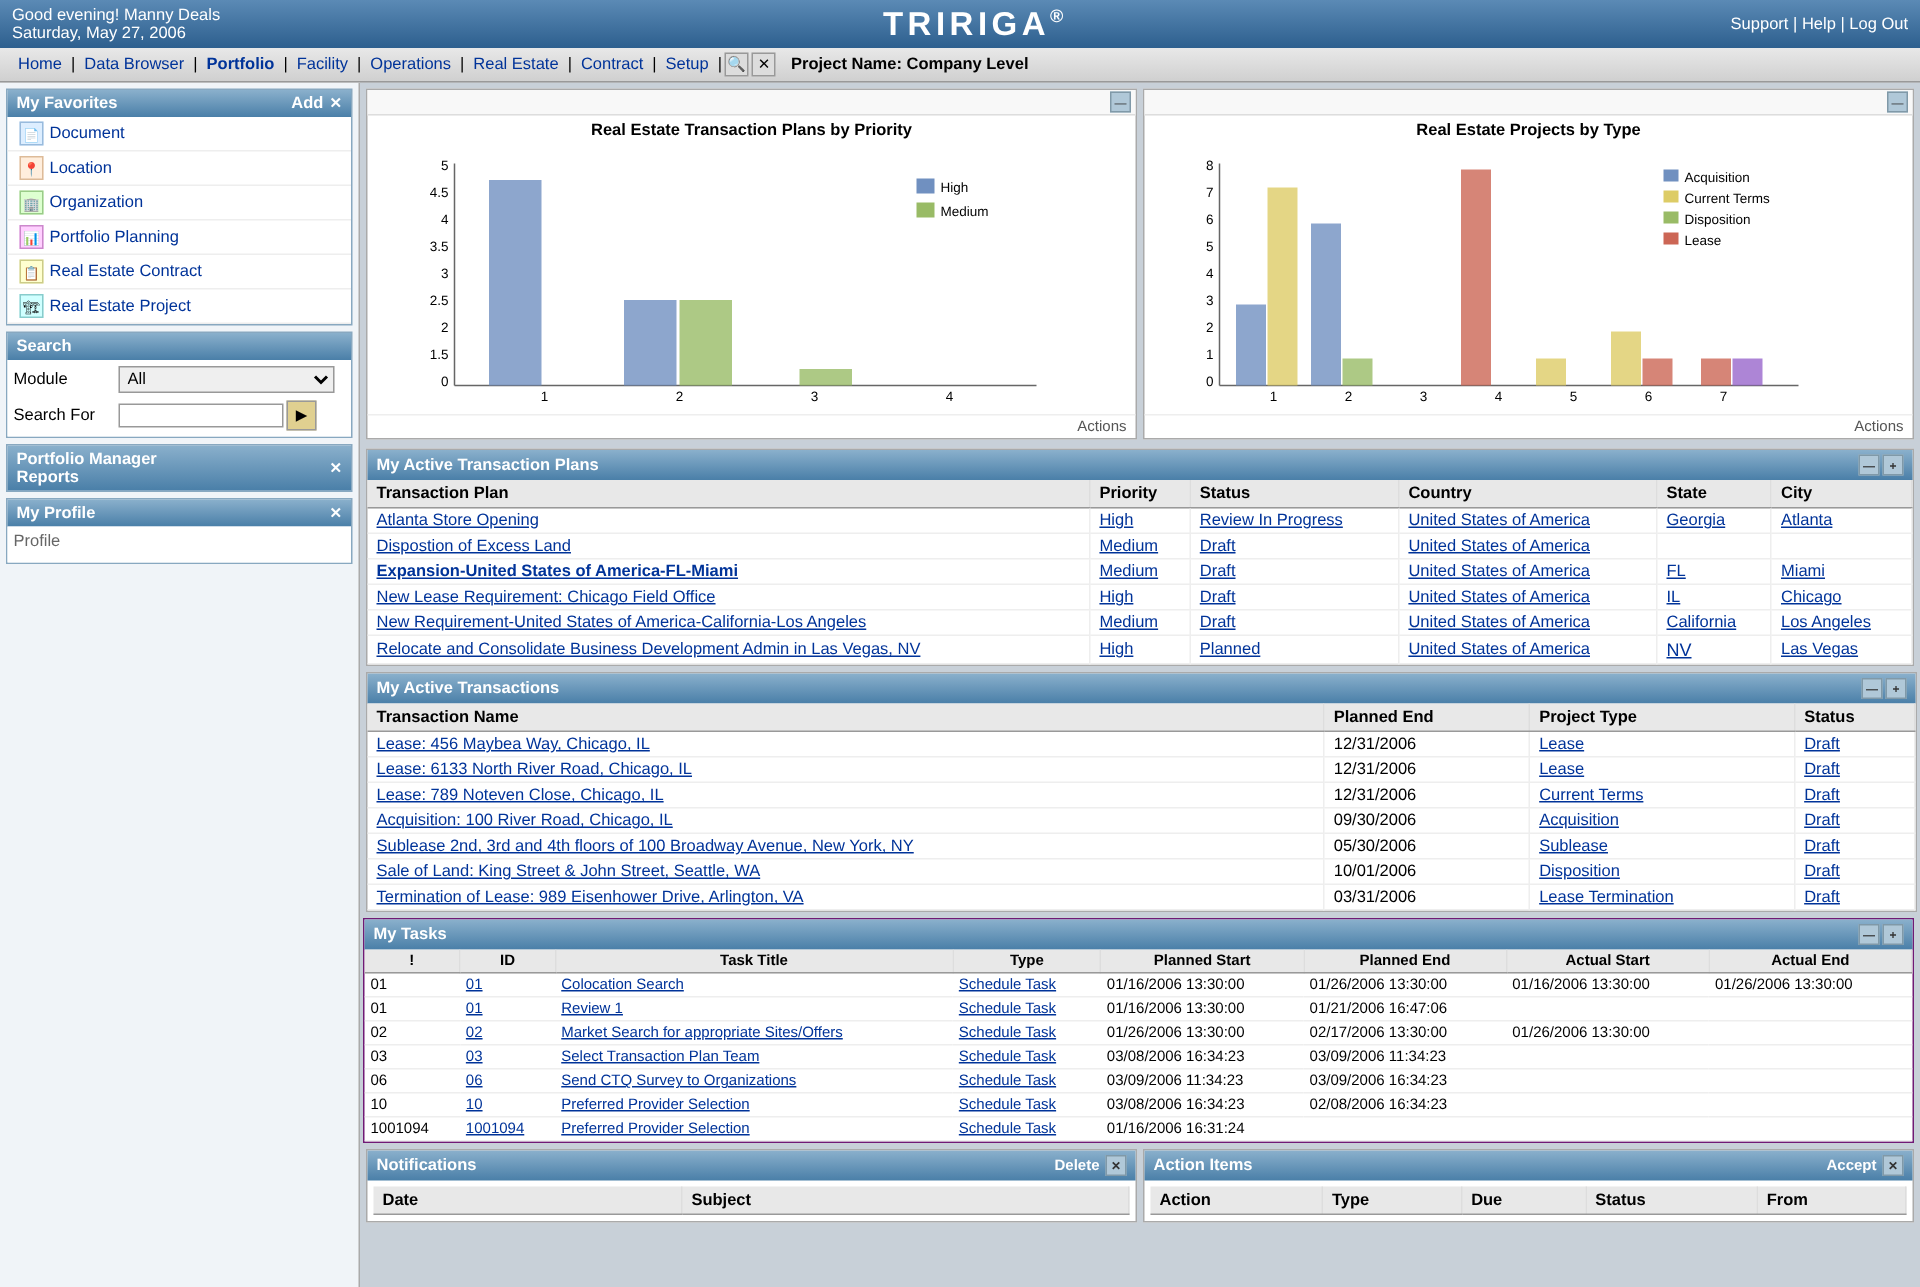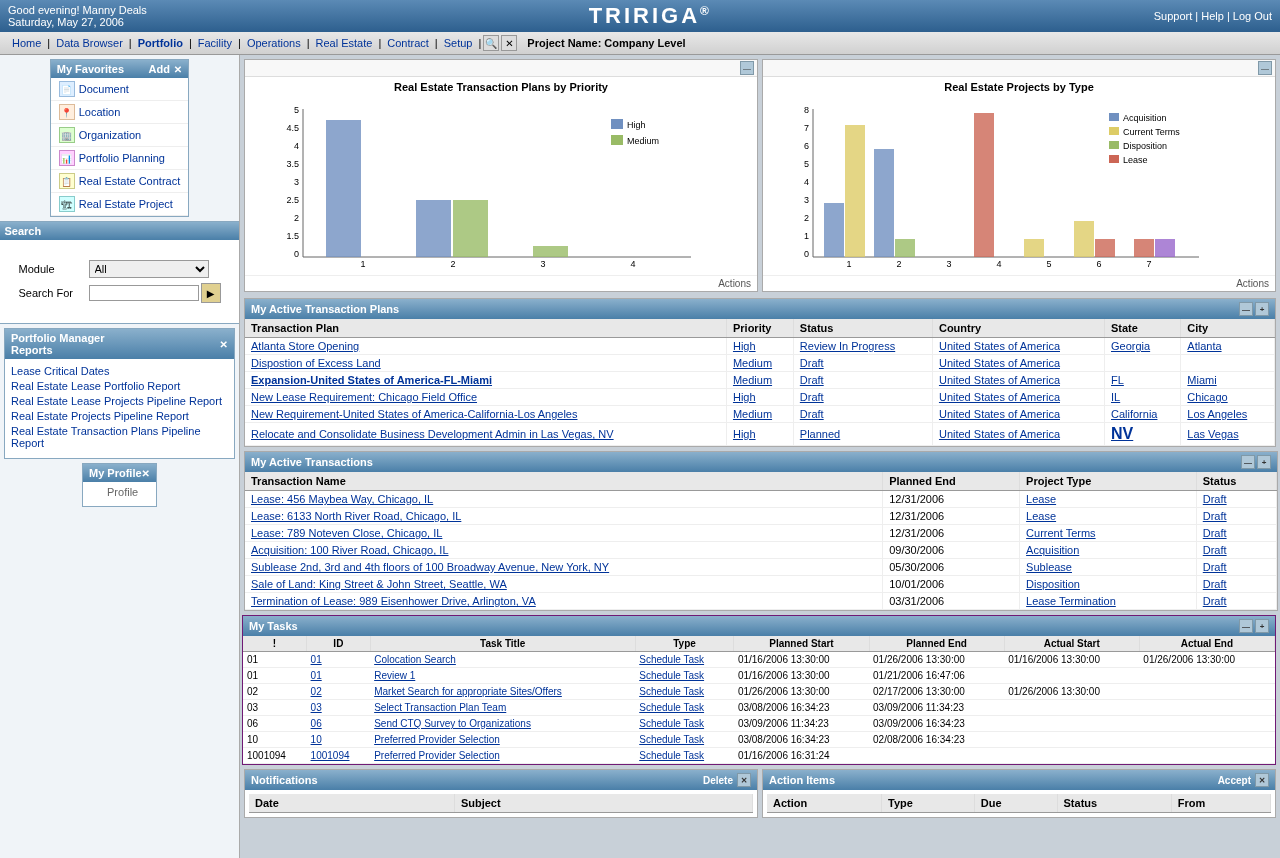--- a/index.html
+++ b/index.html
@@ -66,21 +66,21 @@
   <span>|</span>
   <a href="#">Setup</a>
   <span>|</span>
   <span class="nav-icon" style="background:#ddd;border:1px solid #999;">🔍</span>
   <span class="nav-icon" style="background:#ddd;border:1px solid #999;">✕</span>
   <span style="font-size:11px;font-weight:bold;margin-left:8px;">Project Name: Company Level</span>
 </div>
 
 <div style="display:flex; height:calc(100vh - 54px); overflow:hidden;">
 
-  <div style="width:240px;min-width:240px;background:#f0f4f8;border-right:1px solid #aaa;overflow-y:auto;display:flex;flex-direction:column;align-items:center;">
+  <div style="width:240px;min-width:240px;background:#f0f4f8;border-right:1px solid #aaa;overflow-y:auto;display:flex;flex-direction:column;">
 
     <div style="border:1px solid #88a8c0;margin:4px 4px 2px 4px;">
       <div style="background:linear-gradient(to bottom,#8ab0cc,#4a7fa8);color:white;padding:3px 6px;font-weight:bold;font-size:11px;display:flex;align-items:center;justify-content:space-between;">
         <span>My Favorites</span>
         <div style="display:flex;align-items:center;gap:4px;">
           <a href="#" style="color:white;font-size:11px;text-decoration:none;">Add</a>
           <span style="cursor:pointer;font-size:10px;">✕</span>
         </div>
       </div>
       <div style="background:white;">
@@ -108,56 +108,49 @@
           <span style="width:16px;height:16px;margin-right:4px;background:#d0ffff;border:1px solid #88cccc;display:inline-block;font-size:9px;text-align:center;line-height:16px;">🏗</span>
           <a href="#" style="color:#003399;text-decoration:none;font-size:11px;">Real Estate Project</a>
         </div>
       </div>
     </div>
 
     <div style="border:1px solid #88a8c0;margin:2px 4px;">
       <div style="background:linear-gradient(to bottom,#8ab0cc,#4a7fa8);color:white;padding:3px 6px;font-weight:bold;font-size:11px;">
         <span>Search</span>
       </div>
-      <div style="background:white;padding:20px;">
+      <div style="background:white;padding:4px;">
         <div style="display:flex;align-items:center;margin-bottom:5px;">
           <span style="width:70px;font-size:11px;">Module</span>
-          <select style="font-size:11px;padding:1px;border:1px solid #999;width:120px;">
+          <select style="font-size:11px;padding:1px;border:1px solid #999;width:144px;">
             <option>All</option>
           </select>
         </div>
         <div style="display:flex;align-items:center;">
           <span style="width:70px;font-size:11px;">Search For</span>
           <input type="text" style="font-size: 11px; padding: 1px; border: 1px solid rgb(153, 153, 153); width: 110px;">
           <button style="width:20px;height:20px;background:#e0d090;border:1px solid #999;cursor:pointer;margin-left:2px;font-size:10px;">▶</button>
         </div>
       </div>
     </div>
 
     <div style="border:1px solid #88a8c0;margin:2px 4px;">
       <div style="background:linear-gradient(to bottom,#8ab0cc,#4a7fa8);color:white;padding:3px 6px;font-weight:bold;font-size:11px;display:flex;align-items:center;justify-content:space-between;">
         <span>Portfolio Manager<br>Reports</span>
         <span style="cursor:pointer;font-size:10px;">✕</span>
       </div>
-      <div style="background:white;padding:6px;">
-        <a href="#" style="display:block;color:#003399;text-decoration:none;font-size:11px;margin-bottom:3px;">Lease Critical Dates</a>
-        <a href="#" style="display:block;color:#003399;text-decoration:none;font-size:11px;margin-bottom:3px;">Real Estate Lease Portfolio Report</a>
-        <a href="#" style="display:block;color:#003399;text-decoration:none;font-size:11px;margin-bottom:3px;">Real Estate Lease Projects Pipeline Report</a>
-        <a href="#" style="display:block;color:#003399;text-decoration:none;font-size:11px;margin-bottom:3px;">Real Estate Projects Pipeline Report</a>
-        <a href="#" style="display:block;color:#003399;text-decoration:none;font-size:11px;margin-bottom:3px;">Real Estate Transaction Plans Pipeline Report</a>
-      </div>
     </div>
 
     <div style="border:1px solid #88a8c0;margin:2px 4px;">
       <div style="background:linear-gradient(to bottom,#8ab0cc,#4a7fa8);color:white;padding:3px 6px;font-weight:bold;font-size:11px;display:flex;align-items:center;justify-content:space-between;">
         <span>My Profile</span>
         <span style="cursor:pointer;font-size:10px;">✕</span>
       </div>
       <div style="background:white;padding:4px;min-height:24px;">
-        <span style="font-size:11px;color:#666;margin-left:20px;">Profile</span>
+        <span style="font-size:11px;color:#666;">Profile</span>
       </div>
     </div>
 
   </div>
 
   <div style="flex:1;overflow-y:auto;background:#c8d0d8;">
 
     <div style="display:flex;">
 
       <div style="flex:1;border:1px solid #aaa;margin:4px 2px 4px 4px;background:white;">
@@ -323,21 +316,21 @@
     <td><a href="#" style="color:#003399;text-decoration:underline;font-size:11px;">Draft</a></td>
     <td><a href="#" style="color:#003399;text-decoration:underline;font-size:11px;">United States of America</a></td>
     <td><a href="#" style="color:#003399;text-decoration:underline;font-size:11px;">California</a></td>
     <td><a href="#" style="color:#003399;text-decoration:underline;font-size:11px;">Los Angeles</a></td>
   </tr>
             <tr>
     <td><a href="#" style="color:#003399;text-decoration:underline;font-size:11px;">Relocate and Consolidate Business Development Admin in Las Vegas, NV</a></td>
     <td><a href="#" style="color:#003399;text-decoration:underline;font-size:11px;">High</a></td>
     <td><a href="#" style="color:#003399;text-decoration:underline;font-size:11px;">Planned</a></td>
     <td><a href="#" style="color:#003399;text-decoration:underline;font-size:11px;">United States of America</a></td>
-    <td><a href="#" style="color:#003399;text-decoration:underline;font-size:16px;font-weight:bold;">NV</a></td>
+    <td><a href="#" style="color:#003399;text-decoration:underline;font-size:12px;">NV</a></td>
     <td><a href="#" style="color:#003399;text-decoration:underline;font-size:11px;">Las Vegas</a></td>
   </tr>
           </tbody>
       </table>
     </div>
 
     <div style="display:flex;flex-direction:column;">
 
       <div style="flex:1;border:1px solid #aaa;margin:2px 2px 2px 4px;background:white;">
         <div style="background:linear-gradient(to bottom,#8ab0cc,#4a7fa8);color:white;padding:3px 6px;font-weight:bold;font-size:11px;display:flex;align-items:center;justify-content:space-between;">

